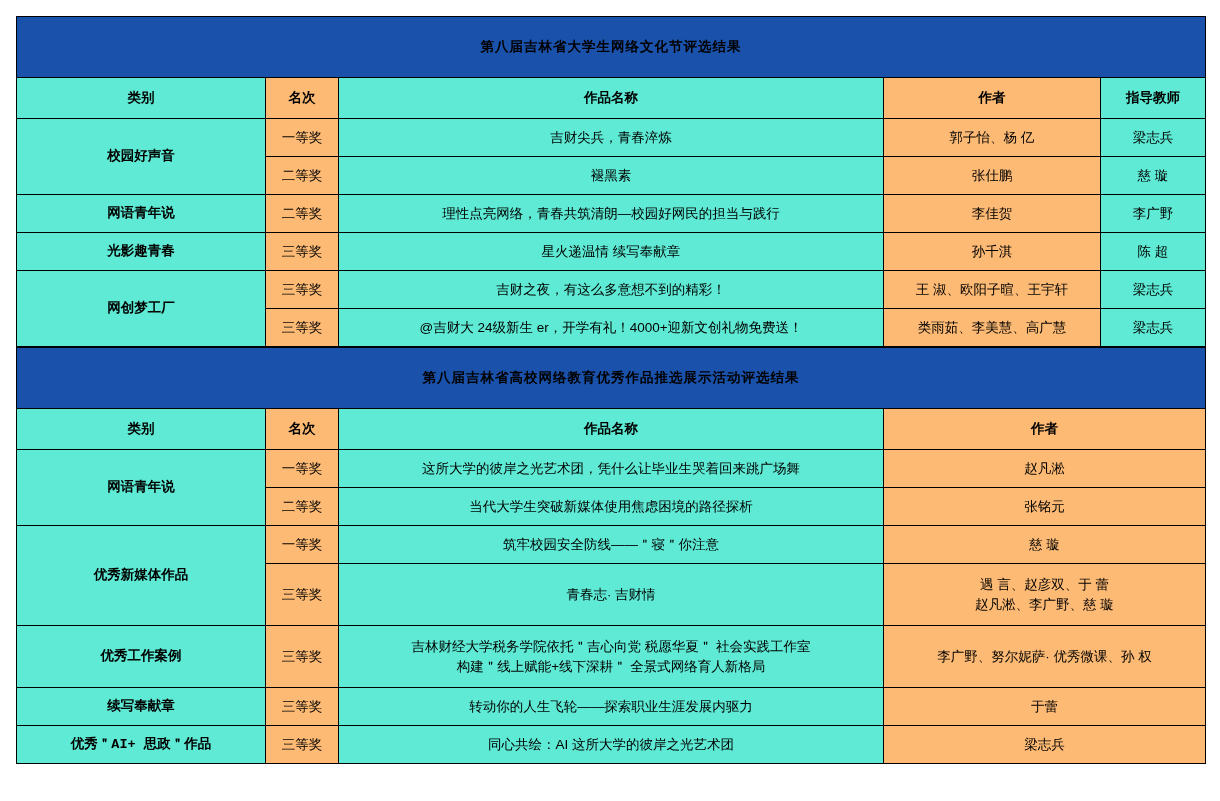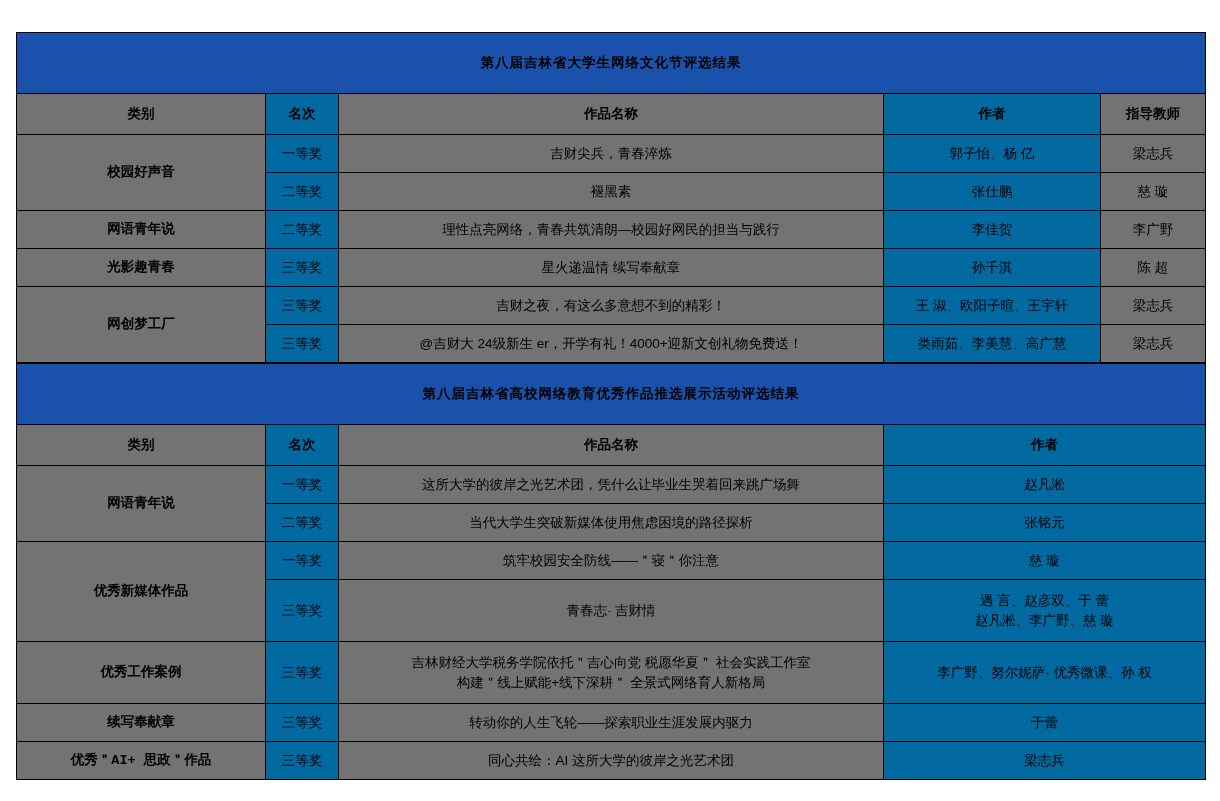--- a/index.html
+++ b/index.html
@@ -4,21 +4,21 @@
 <style>
   html,body{margin:0;padding:0;}
   body{
     width:1220px;height:801px;
     background:#ffffff;
     font-family:"Liberation Sans","DejaVu Sans",sans-serif;
     overflow:hidden;
   }
   #sheet{
     position:absolute;
-    left:16px;top:32px;
+    left:16px;top:16px;
     width:1189px;
   }
   table.grid{
     border-collapse:collapse;
     table-layout:fixed;
     width:1189px;
   }
   table.grid td{
     border:1px solid #000000;
     padding:2px 4px;
@@ -33,22 +33,22 @@
   td.banner{
     background:#1A52AB;
     color:#ffffff;
     font-weight:bold;
     font-size:22px;
     letter-spacing:1px;
     height:56px;
     border:1px solid #1A52AB;
   }
   
-  td.tint{background:#737373;}
-  td.plain{background:#0369a1;}
+  td.tint{background:#5eead4;}
+  td.plain{background:#fdba74;}
   td.hdr{font-weight:bold;font-size:15px;height:36px;}
   td.cat{font-weight:bold;font-size:14px;font-family:Liberation Mono, monospace;}
   td.rank{font-size:13.5px;white-space:nowrap;}
   td.work{font-size:13.5px;}
   td.author{font-size:13.5px;}
   td.teacher{font-size:13.5px;}
   .r{height:38px;}
   .multi{line-height:1.7;}
 </style>
 </head>

